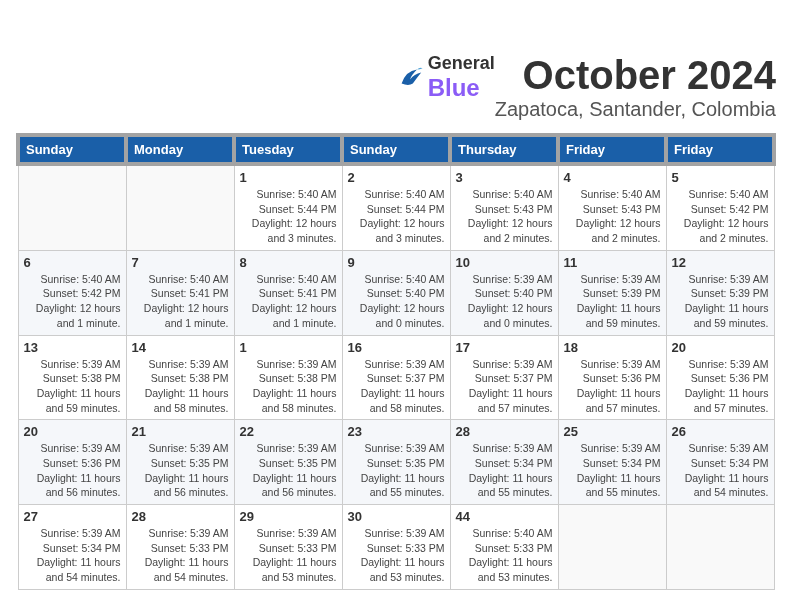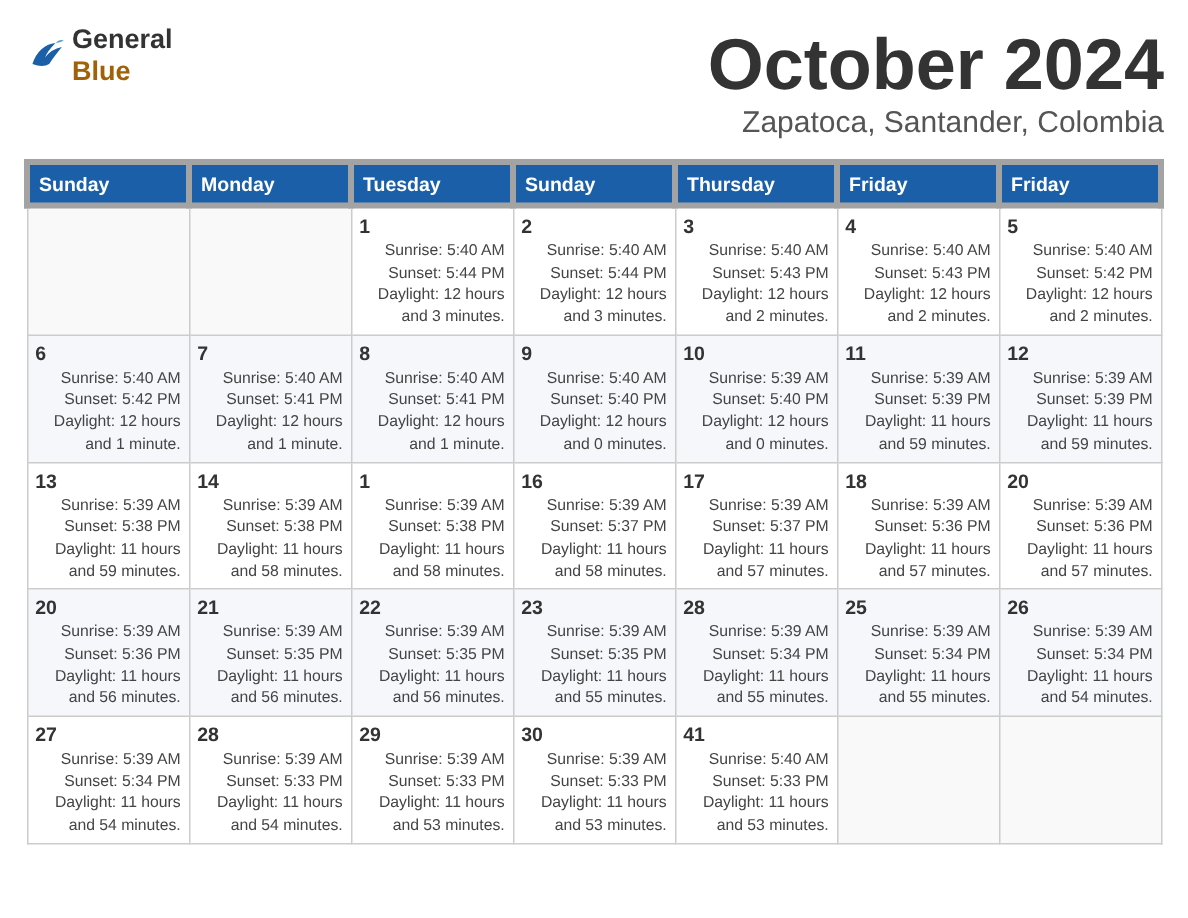--- a/index.html
+++ b/index.html
@@ -5,37 +5,38 @@
     * { box-sizing: border-box; margin: 0; padding: 0; }
     body {
       font-family: Arial, sans-serif;
       background: #fff;
       width: 792px;
       min-height: 612px;
       padding: 16px;
     }
     .header {
       display: flex;
-      justify-content: space-between;
+      justify-content: flex-end;
       align-items: flex-start;
       margin-bottom: 12px;
+      margin-top: 37px;
     }
     .logo {
       display: flex;
       align-items: center;
       gap: 4px;
     }
     .logo-text-general { font-size: 18px; font-weight: bold; color: #333; }
-    .logo-text-blue { font-size: 18px; font-weight: bold; color: #a16207; }
+    .logo-text-blue { font-size: 24px; font-weight: bold; color: #8b5cf6; }
     .logo-bird {
       width: 28px;
       height: 28px;
     }
     .title-block { text-align: right; }
-    .title-month { font-size: 48px; font-weight: bold; color: #333; }
+    .title-month { font-size: 40px; font-weight: bold; color: #333; }
     .title-location { font-size: 20px; color: #555; }
     .calendar { width: 100%; border-collapse: collapse; }
     .calendar th {
       background-color: #1a5fa8;
       color: #fff;
       font-size: 13px;
       font-weight: bold;
       padding: 5px 6px;
       text-align: left;
       border: 4px solid #a3a3a3;
@@ -220,20 +221,20 @@
         </td>
         <td>
           <span class="day-number">29</span>
           <div class="day-info">Sunrise: 5:39 AM<br>Sunset: 5:33 PM<br>Daylight: 11 hours and 53 minutes.</div>
         </td>
         <td>
           <span class="day-number">30</span>
           <div class="day-info">Sunrise: 5:39 AM<br>Sunset: 5:33 PM<br>Daylight: 11 hours and 53 minutes.</div>
         </td>
         <td>
-          <span class="day-number">41</span>
+          <span class="day-number">44</span>
           <div class="day-info">Sunrise: 5:40 AM<br>Sunset: 5:33 PM<br>Daylight: 11 hours and 53 minutes.</div>
         </td>
         <td class="empty-cell"></td>
         <td class="empty-cell"></td>
       </tr>
     </tbody>
 </table>
 
 </body></html>

